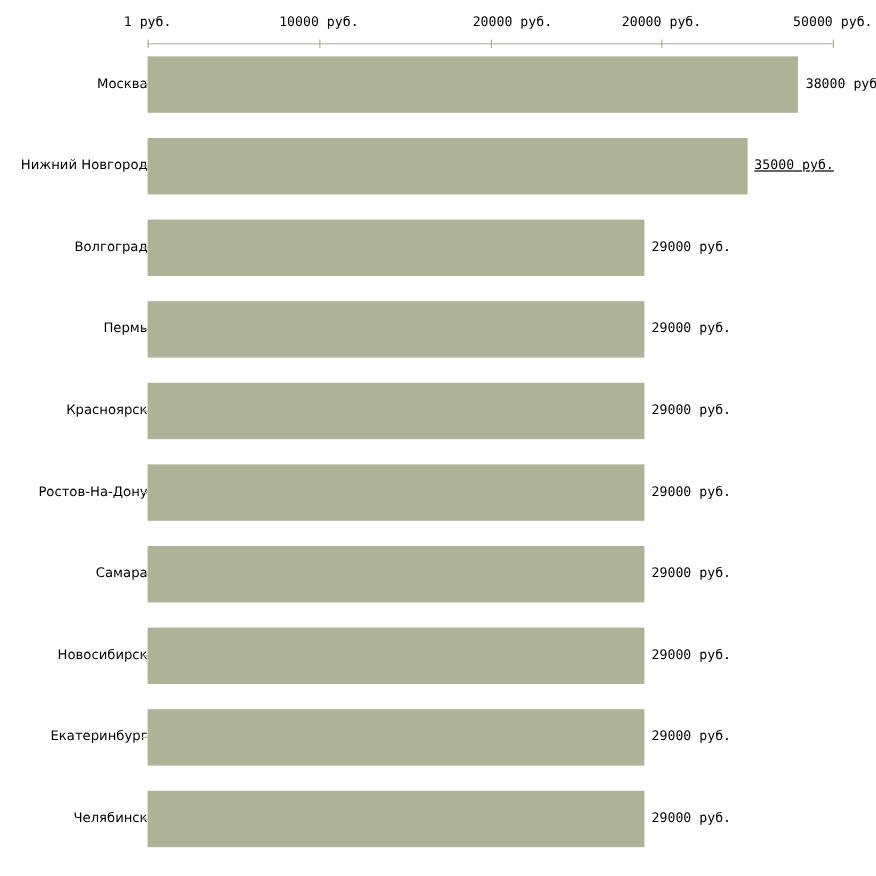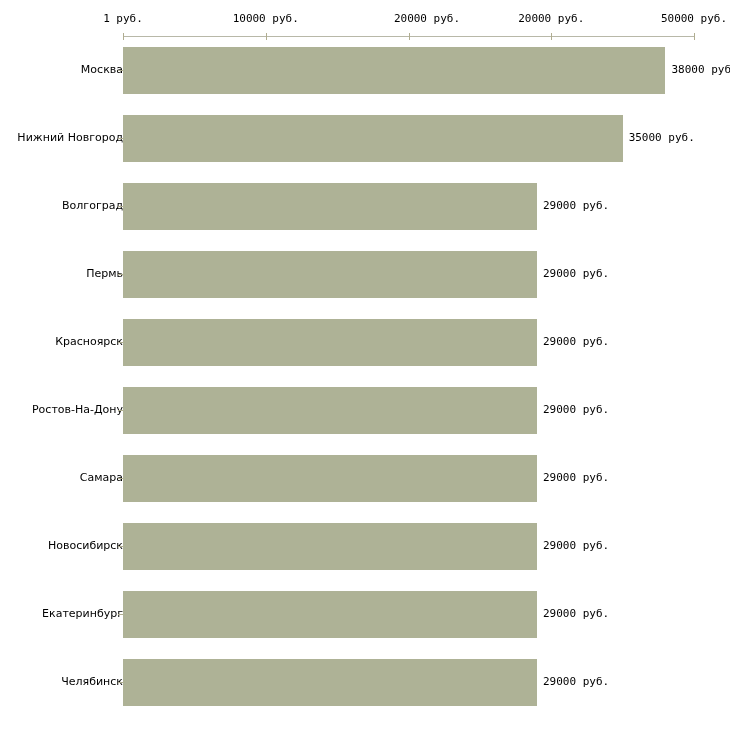--- a/index.html
+++ b/index.html
@@ -108,21 +108,21 @@
       <div class="row" style="top: 0px;">
         <div class="cat-label" style="top: 26px;">Москва</div>
         <div class="cat-tick" style="top: 33px;"></div>
         <div class="bar" title="Москва 38000 руб." style="top: 9.5px; width: 542.45px; height: 47px; background: rgb(174, 178, 150);"></div>
         <div class="bar-value" style="left: 671.45px; top: 26px;">38000 руб.</div>
       </div>
       <div class="row" style="top: 0px;">
         <div class="cat-label" style="top: 94px;">Нижний Новгород</div>
         <div class="cat-tick" style="top: 101px;"></div>
         <div class="bar" title="Нижний Новгород 35000 руб." style="top: 77.5px; width: 499.625px; height: 47px; background: rgb(174, 178, 150);"></div>
-        <div class="bar-value" style="left: 628.625px; top: 94px;">35000 руб.</div>
+        <div class="bar-value" style="left: 628.625px; top: 94px; text-decoration: underline;">35000 руб.</div>
       </div>
       <div class="row" style="top: 0px;">
         <div class="cat-label" style="top: 162px;">Волгоград</div>
         <div class="cat-tick" style="top: 169px;"></div>
         <div class="bar" title="Волгоград 29000 руб." style="top: 145.5px; width: 413.975px; height: 47px; background: rgb(174, 178, 150);"></div>
         <div class="bar-value" style="left: 542.975px; top: 162px;">29000 руб.</div>
       </div>
       <div class="row" style="top: 0px;">
         <div class="cat-label" style="top: 230px;">Пермь</div>
         <div class="cat-tick" style="top: 237px;"></div>

